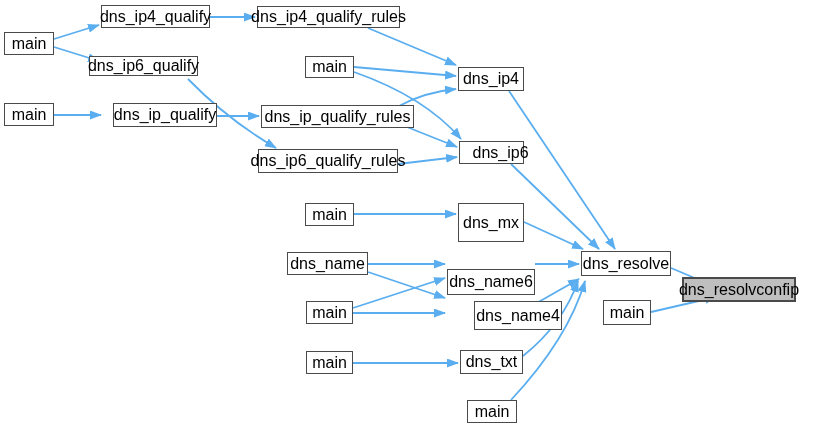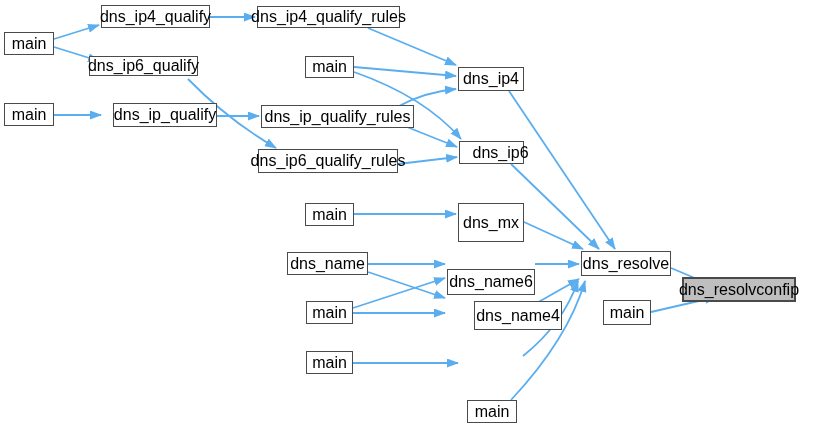--- a/index.html
+++ b/index.html
@@ -88,17 +88,18 @@
     <div class="node" style="left: 258px; top: 149px; width: 140px; height: 24px;">dns_ip6_qualify_rules</div>
     <div class="node" style="left: 458px; top: 67px; width: 66px; height: 24px;">dns_ip4</div>
     <div class="node" style="left: 459px; top: 141px; width: 65px; height: 23px; padding-left: 18px;">dns_ip6</div>
     <div class="node" style="left: 305px; top: 203px; width: 49px; height: 23px;">main</div>
     <div class="node" style="left: 458px; top: 203px; width: 66px; height: 39px;">dns_mx</div>
     <div class="node" style="left: 287px; top: 252px; width: 81px; height: 23px;">dns_name</div>
     <div class="node" style="left: 447px; top: 269px; width: 88px; height: 26px;">dns_name6</div>
     <div class="node" style="left: 306px; top: 301px; width: 47px; height: 23px;">main</div>
     <div class="node" style="left: 447px; top: 301px; width: 88px; height: 29px; margin-left: 27px;">dns_name4</div>
     <div class="node" style="left: 306px; top: 351px; width: 47px; height: 23px;">main</div>
+    <div class="node" style="left: 460px; top: 350px; width: 63px; height: 24px;">dns_txt</div>
     <div class="node" style="left: 467px; top: 400px; width: 50px; height: 23px;">main</div>
     <div class="node" style="left: 581px; top: 251px; width: 90px; height: 25px;">dns_resolve</div>
     <div class="node" style="left: 603px; top: 300px; width: 48px; height: 25px;">main</div>
     <div class="node highlight" style="left: 682px; top: 277px; width: 114px; height: 25px;">dns_resolvconfip</div>
   </div>
 
 </body></html>

